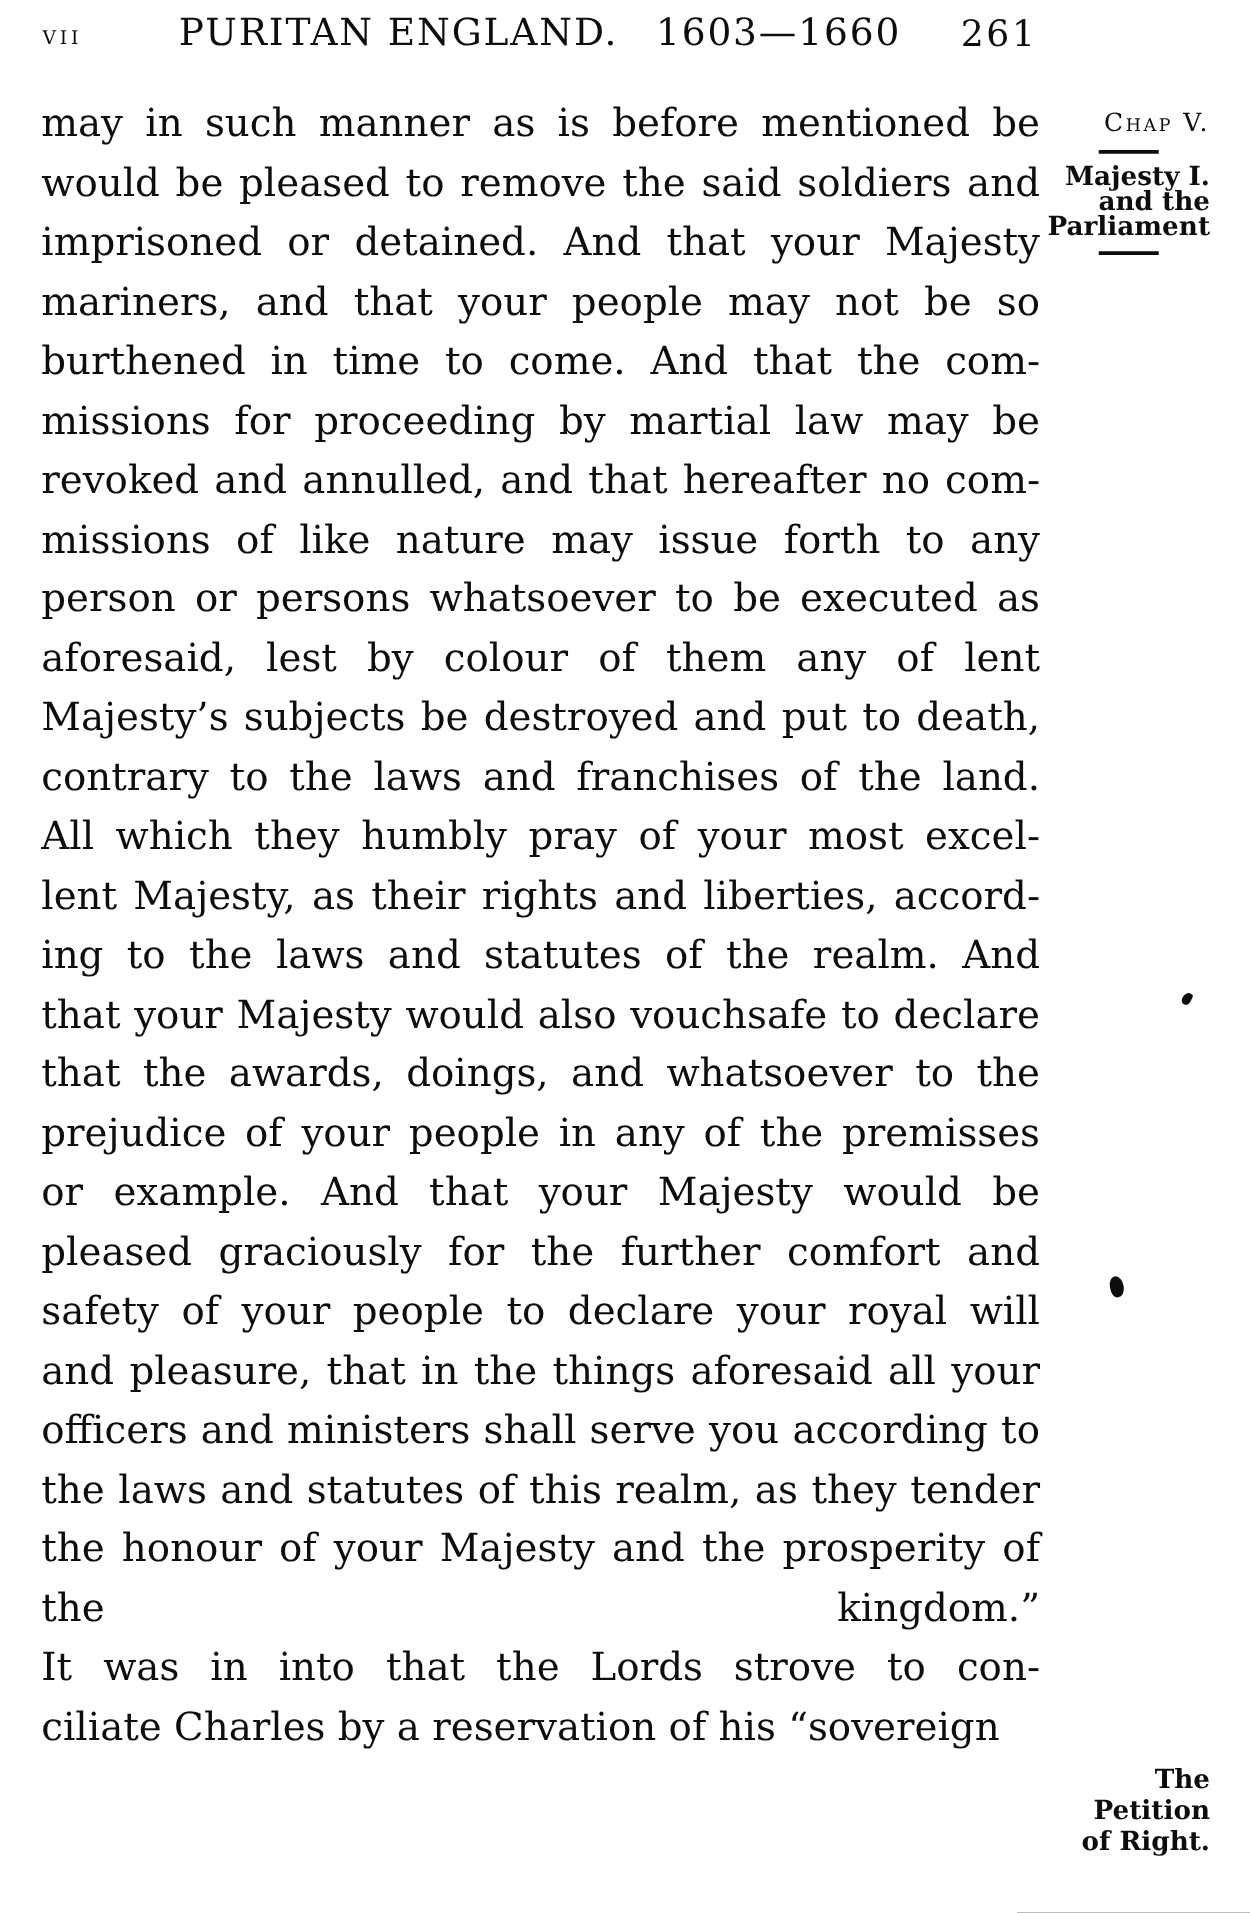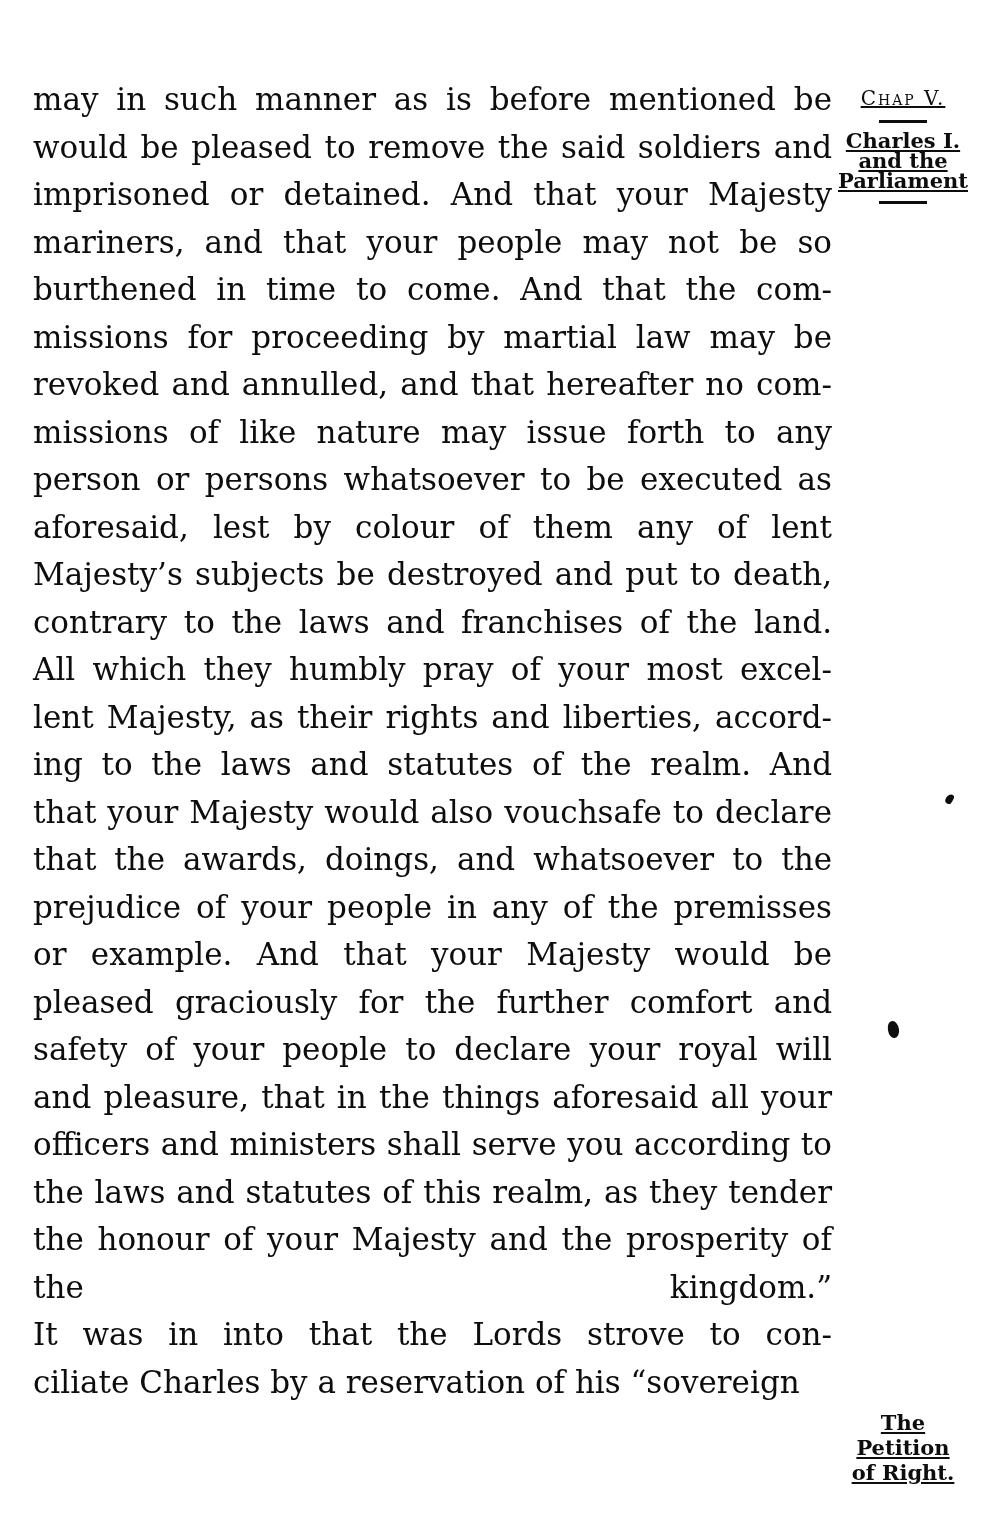--- a/index.html
+++ b/index.html
@@ -71,23 +71,22 @@
   
   .line:nth-child(28) { text-align-last: left; }
   
   .line:nth-child(29) { padding-left: 48px; }
 
   
   .margin-note {
     position: absolute;
     left: 838px;
     width: 130px;
-    text-align: center;
+    text-align: right;
     color: var(--ink);
-    text-decoration: underline;
   }
   .note-chapter { top: 86px; }
   .chap-label {
     font-variant: small-caps;
     font-size: 20px;
     letter-spacing: 2px;
   }
   .rule {
     width: 48px;
     height: 3px;
@@ -129,20 +128,27 @@
     width: 11px; height: 17px;
     border-radius: 45% 55% 50% 50%;
     transform: rotate(-8deg);
   }
 </style>
 </head>
 <body>
 
 <div class="page">
 
+  <header class="header">
+    <span class="folio">vii</span>
+    <div class="running-title">
+      <span>PURITAN ENGLAND.</span><span class="dates">1603—1660</span>
+    </div>
+    <span class="page-number">261</span>
+  </header>
 
   <main class="body-text" id="body-lines">
 
       <div class="line">may in such manner as is before mentioned be</div>
       <div class="line">would be pleased to remove the said soldiers and</div>
       <div class="line">imprisoned or detained.  And that your Majesty</div>
       <div class="line">mariners, and that your people may not be so</div>
       <div class="line">burthened in time to come.  And that the com-</div>
       <div class="line">missions for proceeding by martial law may be</div>
       <div class="line">revoked and annulled, and that hereafter no com-</div>
@@ -165,21 +171,21 @@
       <div class="line">the laws and statutes of this realm, as they tender</div>
       <div class="line">the honour of your Majesty and the prosperity of</div>
       <div class="line">the kingdom.”</div>
       <div class="line">It was in into that the Lords strove to con-</div>
       <div class="line">ciliate Charles by a reservation of his “sovereign</div>
     </main>
 
   <aside class="margin-note note-chapter">
     <div class="chap-label">Chap V.</div>
     <div class="rule"></div>
-    <div class="chap-title">Charles I.
+    <div class="chap-title">Majesty I.
 and the
 Parliament</div>
     <div class="rule"></div>
   </aside>
 
   <aside class="margin-note note-petition">The Petition
 of Right.</aside>
 
   <div class="speck s1"></div>
   <div class="speck s2"></div>

